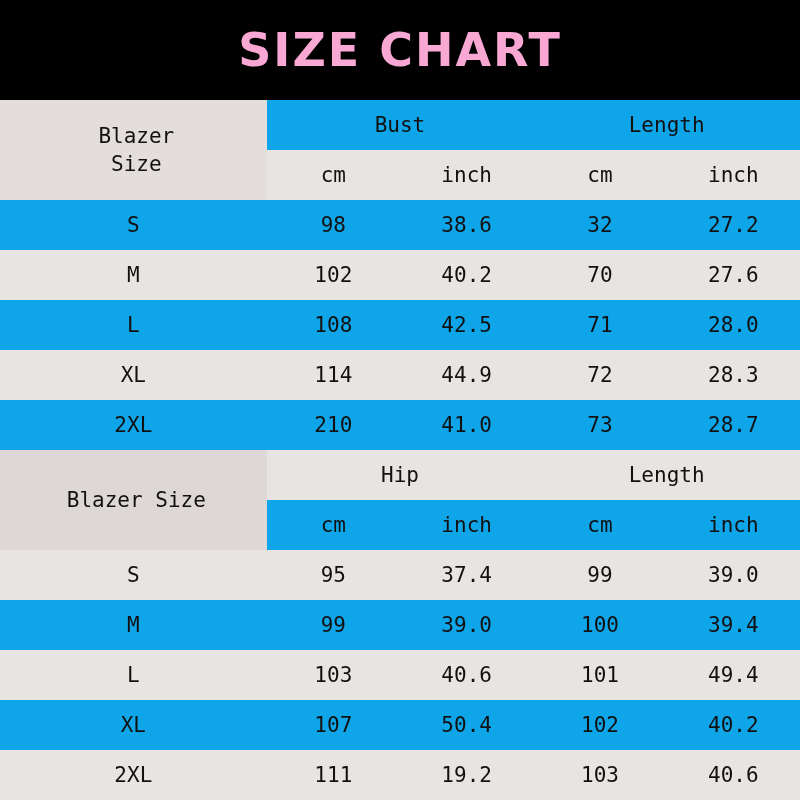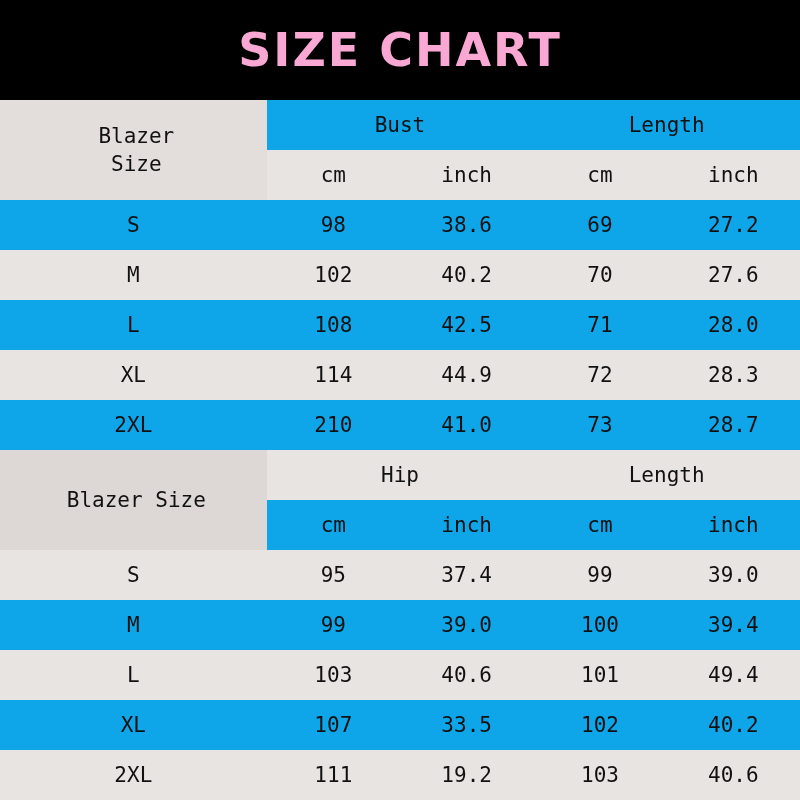--- a/index.html
+++ b/index.html
@@ -107,21 +107,21 @@
         <td class="datacol hdr-unit">cm</td>
         <td class="datacol hdr-unit">inch</td>
         <td class="datacol hdr-unit">cm</td>
         <td class="datacol hdr-unit">inch</td>
       </tr>
 
       <tr class="data-row row-light">
         <td class="sizecol">S</td>
         <td class="datacol">98</td>
         <td class="datacol">38.6</td>
-        <td class="datacol">69</td>
+        <td class="datacol">32</td>
         <td class="datacol">27.2</td>
       </tr>
       <tr class="data-row row-dark">
         <td class="sizecol">M</td>
         <td class="datacol">102</td>
         <td class="datacol">40.2</td>
         <td class="datacol">70</td>
         <td class="datacol">27.6</td>
       </tr>
       <tr class="data-row row-light">
@@ -179,21 +179,21 @@
       <tr class="data-row row-dark">
         <td class="sizecol">L</td>
         <td class="datacol">103</td>
         <td class="datacol">40.6</td>
         <td class="datacol">101</td>
         <td class="datacol">49.4</td>
       </tr>
       <tr class="data-row row-light">
         <td class="sizecol">XL</td>
         <td class="datacol">107</td>
-        <td class="datacol">33.5</td>
+        <td class="datacol">50.4</td>
         <td class="datacol">102</td>
         <td class="datacol">40.2</td>
       </tr>
       <tr class="data-row row-dark">
         <td class="sizecol">2XL</td>
         <td class="datacol">111</td>
         <td class="datacol">19.2</td>
         <td class="datacol">103</td>
         <td class="datacol">40.6</td>
       </tr>

